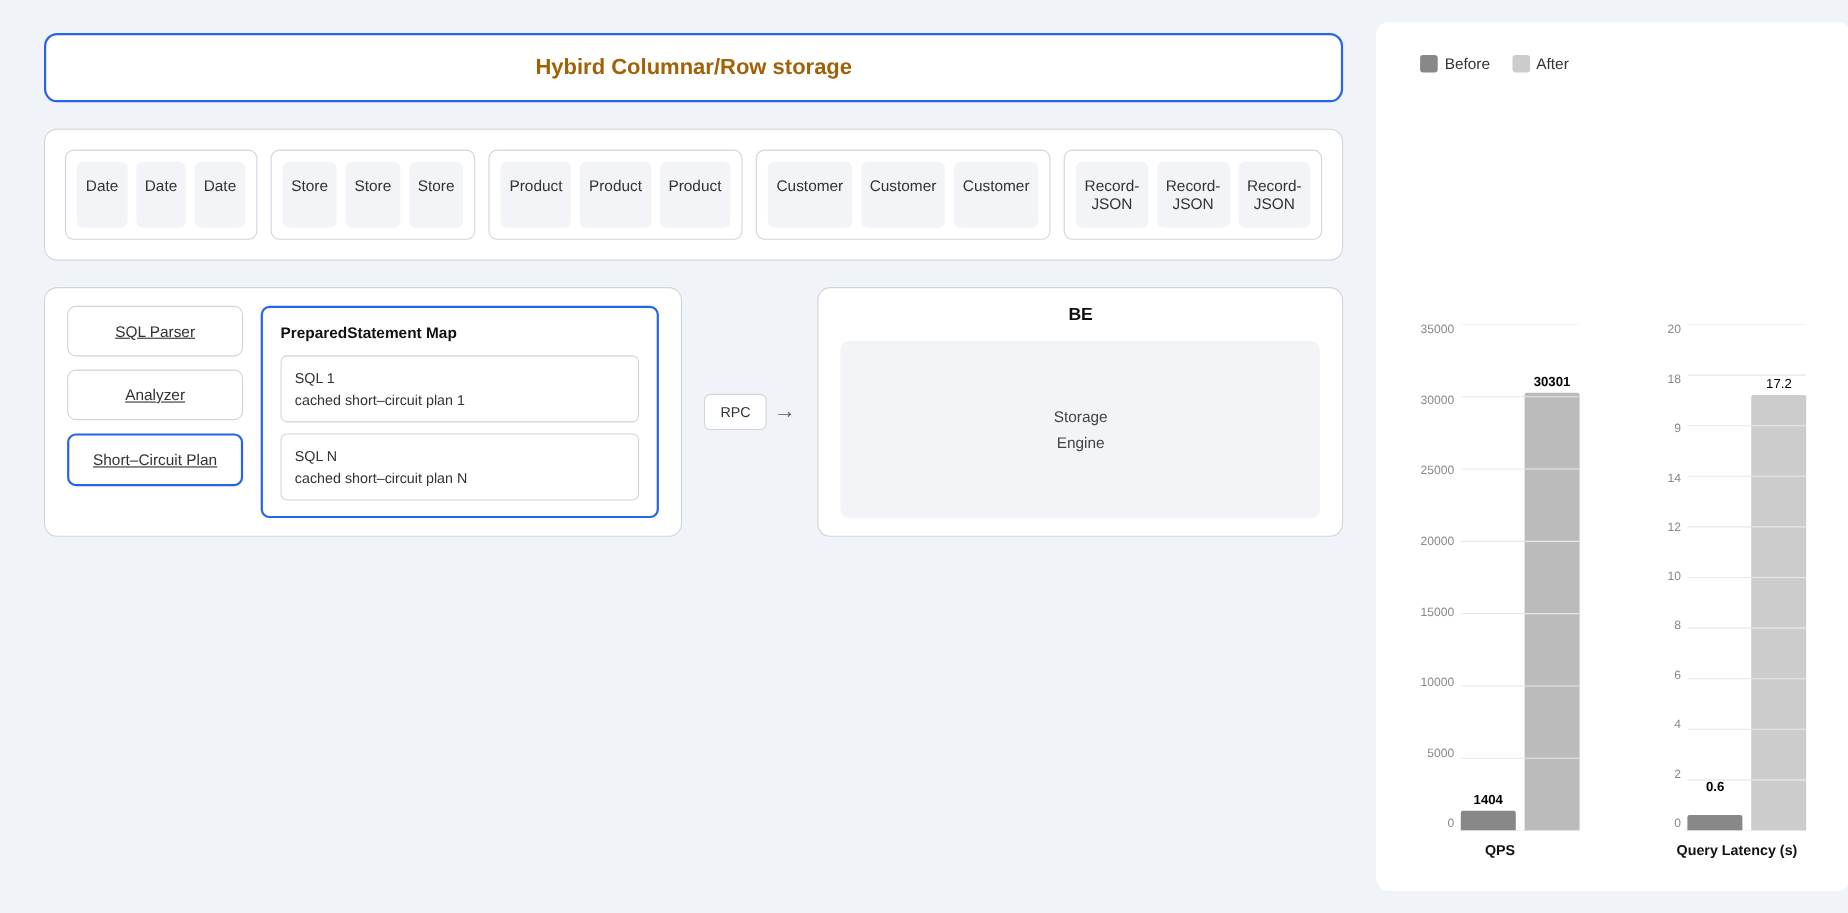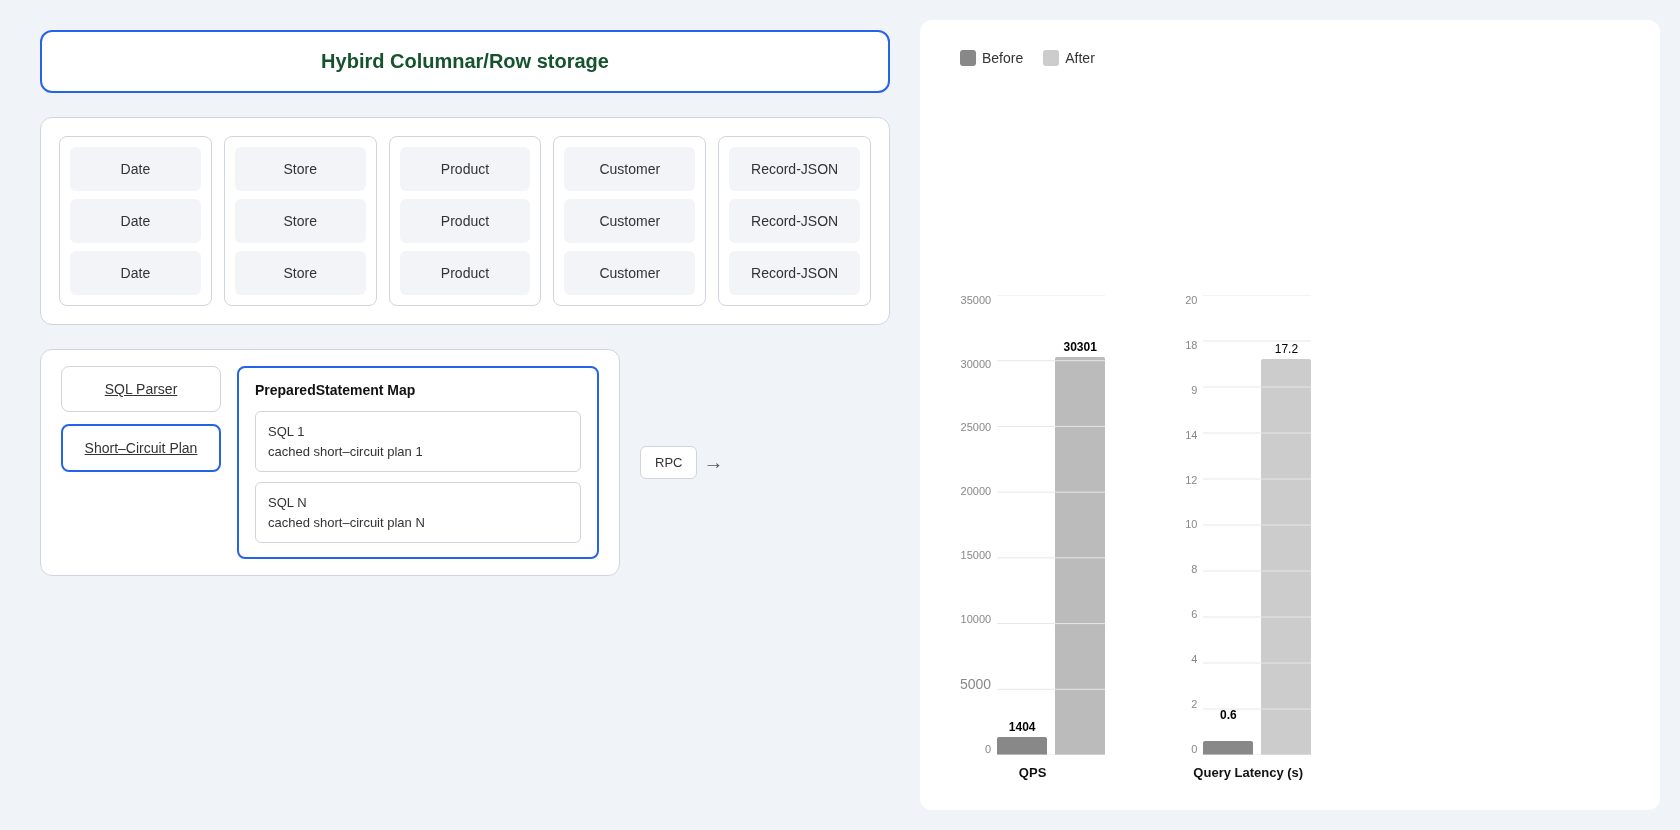--- a/index.html
+++ b/index.html
@@ -38,42 +38,42 @@
       background: #fff;
       padding: 18px 24px;
       display: flex;
       align-items: center;
       justify-content: center;
     }
 
     .storage-title {
       font-size: 20px;
       font-weight: 700;
-      color: #14532d;
+      color: #a16207;
     }
 
     
     .columns-grid {
       border: 1.5px solid #d0d5dd;
       border-radius: 12px;
       background: #fff;
       padding: 18px;
       display: flex;
       gap: 12px;
       align-items: stretch;
     }
 
     .column-group {
       flex: 1;
       border: 1.5px solid #d0d5dd;
       border-radius: 8px;
       background: #fff;
       padding: 10px;
       display: flex;
-      flex-direction: column;
+      flex-direction: row;
       gap: 8px;
     }
 
     .column-cell {
       background: #f2f4f7;
       border-radius: 6px;
       padding: 14px 8px;
       text-align: center;
       font-size: 14px;
       color: #333;
@@ -280,37 +280,44 @@
         <div class="column-cell">Record-JSON</div>
       </div>
     </div>
 
   <div class="bottom-area">
 
     <div class="fe-box">
       <div class="fe-inner">
         <div class="fe-left" id="fe-left">
         <div class="fe-item">SQL Parser</div>
+            <div class="fe-item">Analyzer</div>
             <div class="fe-item blue-border">Short–Circuit Plan</div>
           </div>
         <div class="fe-right">
           <div class="fe-right-title">PreparedStatement Map</div>
           <div id="fe-sql-items" style="display:flex;flex-direction:column;gap:10px;">
           <div class="fe-sql-item">SQL 1<br>cached short–circuit plan 1</div>
               <div class="fe-sql-item">SQL N<br>cached short–circuit plan N</div>
             </div>
         </div>
       </div>
     </div>
 
     <div class="rpc-area">
       <div class="rpc-box">RPC</div>
       <div class="arrow">→</div>
     </div>
 
+    <div class="be-box">
+      <div class="be-title">BE</div>
+      <div class="be-inner">
+        <div class="be-engine">Storage<br>Engine</div>
+      </div>
+    </div>
   </div>
 </div>
 
 <div class="right-panel">
 
   <div class="chart-legend">
     <div class="legend-item">
       <div class="legend-dot" style="background:#888;"></div>
       <span>Before</span>
     </div>
@@ -318,21 +325,21 @@
       <div class="legend-dot" style="background:#ccc;"></div>
       <span>After</span>
     </div>
   </div>
 
   <div class="charts-row" id="charts-row">
   <div style="display: flex; flex-direction: column; align-items: center;">
         <div style="display: flex; align-items: flex-end; gap: 0px;">
           <div style="display: flex; flex-direction: column-reverse; justify-content: space-between; height: 460px; padding-right: 6px; align-items: flex-end;">
             <div style="font-size: 11px; color: rgb(136, 136, 136); line-height: 1;">0</div>
-            <div style="font-size: 14px; color: rgb(136, 136, 136); line-height: 1;">5000</div>
+            <div style="font-size: 11px; color: rgb(136, 136, 136); line-height: 1;">5000</div>
             <div style="font-size: 11px; color: rgb(136, 136, 136); line-height: 1;">10000</div>
             <div style="font-size: 11px; color: rgb(136, 136, 136); line-height: 1;">15000</div>
             <div style="font-size: 11px; color: rgb(136, 136, 136); line-height: 1;">20000</div>
             <div style="font-size: 11px; color: rgb(136, 136, 136); line-height: 1;">25000</div>
             <div style="font-size: 11px; color: rgb(136, 136, 136); line-height: 1;">30000</div>
             <div style="font-size: 11px; color: rgb(136, 136, 136); line-height: 1;">35000</div>
           </div>
           <div style="display: flex; align-items: flex-end; height: 460px; gap: 8px; position: relative;">
             <svg style="position: absolute; inset: 0px; width: 100%; height: 100%; pointer-events: none;">
               <line x1="0" y1="460" x2="100%" y2="460" stroke="#e5e7eb" stroke-width="1"></line>

